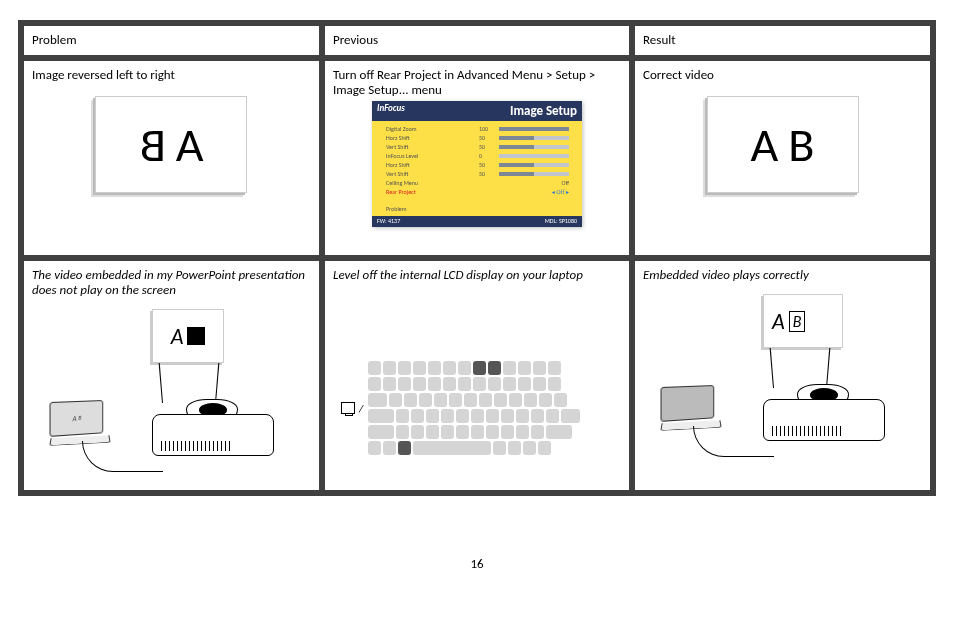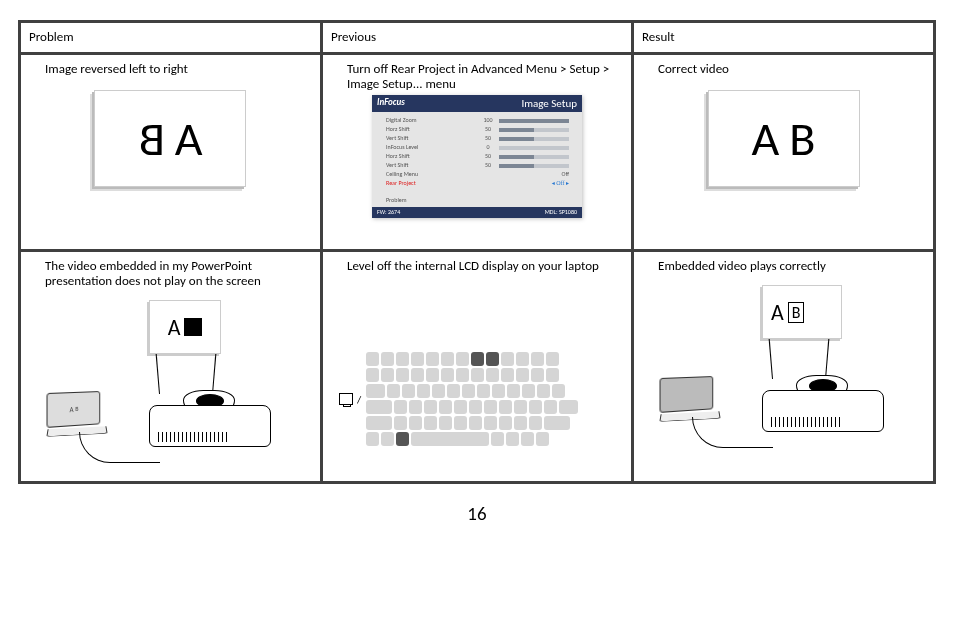--- a/index.html
+++ b/index.html
@@ -14,41 +14,41 @@
   }
   .page {
     padding: 20px 18px 10px 18px;
   }
   table.troubleshoot {
     border-collapse: collapse;
     width: 100%;
     table-layout: fixed;
   }
   table.troubleshoot td, table.troubleshoot th {
-    border: 3px solid #404040;
+    border: 6px solid #404040;
     padding: 6px 8px 8px 8px;
     vertical-align: top;
     font-weight: normal;
     font-size: 13px;
     text-align: left;
   }
   table.troubleshoot th {
     height: 14px;
   }
   col.c1 { width: 33%; }
   col.c2 { width: 34%; }
   col.c3 { width: 33%; }
 
   .row1 td { height: 180px; }
-  .row2 td { height: 215px; }
+  .row2 td { height: 215px; font-style: italic; }
 
   .footer {
     text-align: center;
-    font-size: 19px;
-    margin-top: 18px;
+    font-size: 13px;
+    margin-top: 60px;
   }
 
   
   .screen-box {
     margin: 14px auto 0 auto;
     width: 150px;
     height: 95px;
     background: #fff;
     box-shadow: -2px 2px 0 0 #bbb, -4px 4px 0 0 #ddd;
     position: relative;
@@ -73,28 +73,28 @@
   .menu-bar {
     background: #26365f;
     color: #fff;
     display: flex;
     justify-content: space-between;
     padding: 2px 5px;
     font-style: italic;
     font-weight: bold;
     font-size: 9px;
   }
-  .menu-bar .right { font-style: normal; font-size: 11px; font-weight: normal; }
+  .menu-bar .right { font-style: normal; font-size: 13px; font-weight: bold; }
   .menu-body {
-    background: #e5e5e5;
+    background: #fde047;
     padding: 4px 13px 2px 14px;
   }
   .menu-row { display: flex; align-items: center; height: 9px; color: #555; }
   .menu-row .label { flex: 1; }
-  .menu-row .val { width: 18px; text-align: center; }
+  .menu-row .val { width: 18px; }
   .menu-row .bar {
     width: 70px;
     height: 4px;
     background: #c2c6cc;
     position: relative;
     margin-left: 2px;
   }
   .menu-row .bar .fill {
     position: absolute; left:0; top:0; bottom:0;
     background: #7c8694;
@@ -238,21 +238,21 @@
     width:13px;height:14px;
     background:#d5d5d5;
     border-radius:3px;
     margin:1px;
   }
   .keyboard .key.dark{ background:#555; }
   .keyboard .key.wide{ width:26px; }
   .keyboard .key.widest{ width:78px; }
   .keyboard .key.w15{ width:19px; } 
 
-  .label-txt { display:block;margin-left:16px; }
+  .label-txt { display:block; }
 </style>
 </head>
 <body>
 
 <div class="page">
 <table class="troubleshoot">
   <colgroup>
         <col class="c1">
         <col class="c2">
         <col class="c3">
@@ -326,21 +326,21 @@
                   <span class="label">Ceiling Menu</span>
                   <span class="opt">Off</span>
                 </div>
                 <div class="menu-row highlight">
                   <span class="label">Rear Project</span>
                   <span class="opt">◂ Off ▸</span>
                 </div>
                 <div class="menu-row menu-prev">Problem</div>
               </div>
         <div class="menu-foot">
-          <span>FW: 2674</span>
+          <span>FW: 4137</span>
           <span>MDL: SP1080</span>
         </div>
       </div>
     </td>
     <td>
       <span class="label-txt">Correct video</span>
       <div class="screen-box">
         <span>A</span>
         <span>B</span>
       </div>

